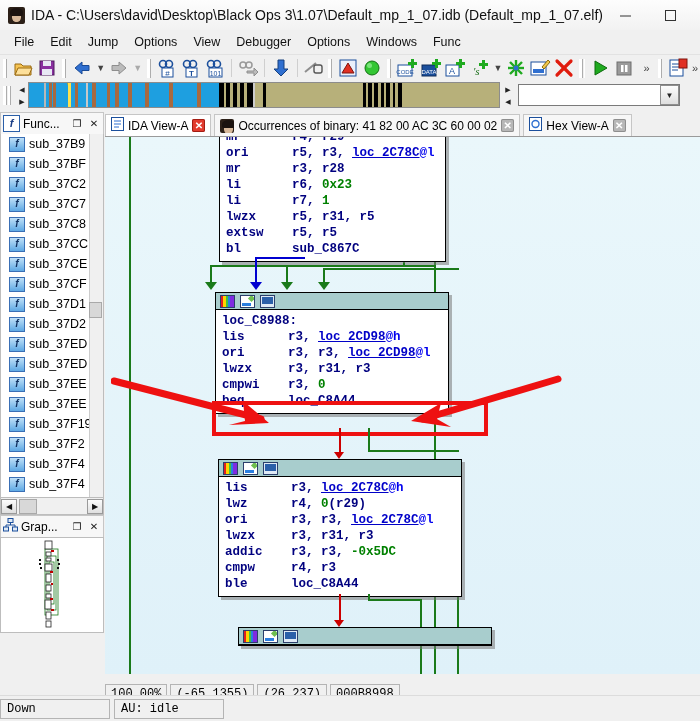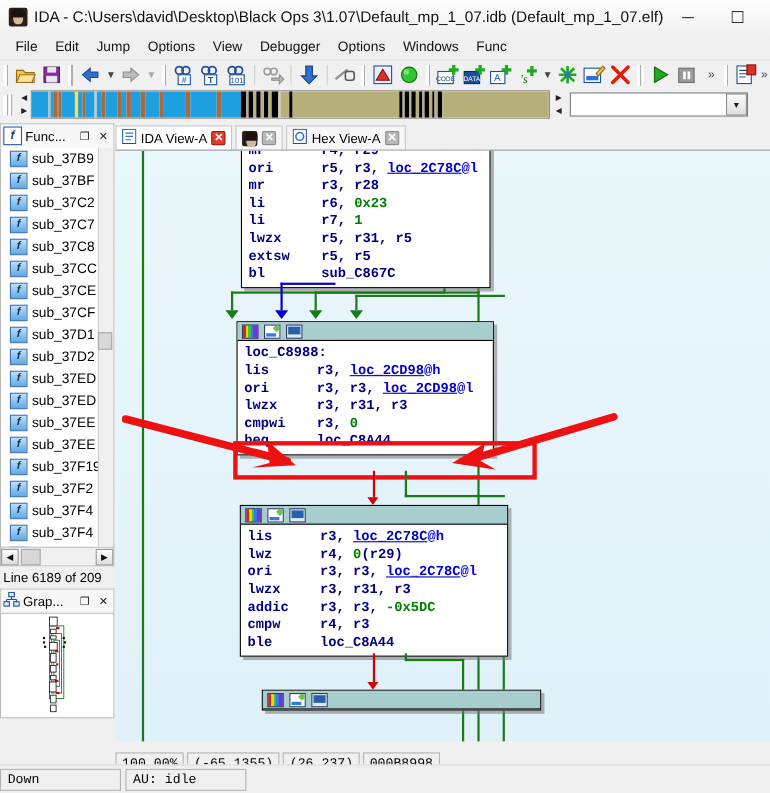--- a/index.html
+++ b/index.html
@@ -466,20 +466,21 @@
               <line x1="3" y1="7" x2="10" y2="7"></line>
               <line x1="3" y1="10" x2="8" y2="10"></line>
             </g>
           </svg>
       </span>
       <span>IDA View-A</span>
       <span class="tabx red">✕</span>
     </div>
     <div class="dtab">
       <span class="tb-icon" style="margin:0;width:14px;height:14px;"></span>
+      <span>Occurrences of binary: 41 82 00 AC 3C 60 00 02</span>
       <span class="tabx grey">✕</span>
     </div>
     <div class="dtab">
       <span>
         <svg width="13" height="14" viewBox="0 0 13 14">
             <rect x="0.5" y="0.5" width="12" height="13" fill="#fff" stroke="#1b4f9c"></rect>
             <circle cx="6.5" cy="7" r="3.5" fill="none" stroke="#2f6fd0" stroke-width="1.4"></circle>
           </svg>
       </span>
       <span>Hex View-A</span>
@@ -580,21 +581,20 @@
         <div class="vthumb" style="top:168px;"></div>
       </div>
     </div>
 
     <div class="hscroll">
       <span class="sbtn">◀</span>
       <span class="hthumb" style="margin-right:auto;"></span>
       <span class="sbtn">▶</span>
     </div>
 
-    <div class="linecount">Line 6189 of 209</div>
 
     <div class="panel-head">
       <span>
         <svg width="15" height="14" viewBox="0 0 15 14">
             <rect x="5" y="0.5" width="5" height="4" fill="#dfe9f5" stroke="#1b4f9c"></rect>
             <rect x="0.5" y="9" width="5" height="4" fill="#dfe9f5" stroke="#1b4f9c"></rect>
             <rect x="9.5" y="9" width="5" height="4" fill="#dfe9f5" stroke="#1b4f9c"></rect>
             <g stroke="#1b4f9c">
               <line x1="7.5" y1="4.5" x2="7.5" y2="7"></line>
               <line x1="3" y1="7" x2="12" y2="7"></line>

